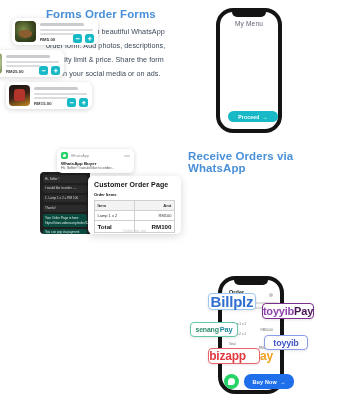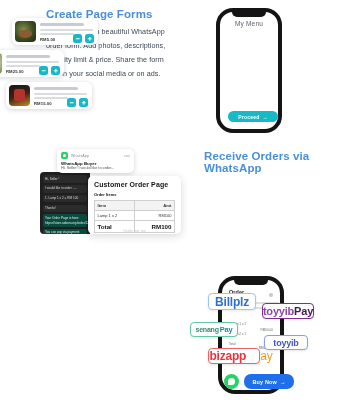--- a/index.html
+++ b/index.html
@@ -22,21 +22,21 @@
     margin-bottom: 5px;
   }
   .sec-body {
     color: #3c4858;
     font-size: 7.2px;
     line-height: 1.95;
     letter-spacing: 0.05px;
   }
 
   #block-create { left: 46px; top: 8px; width: 120px; }
-  #block-receive { left: 204px; top: 150px; width: 140px; }
+  #block-receive { left: 188px; top: 150px; width: 140px; }
   #block-paid { left: 22px; top: 278px; width: 140px; }
 
   
   .phone {
     position: absolute;
     border: 4px solid #141414;
     border-radius: 17px;
     background: #ffffff;
     overflow: visible;
   }
@@ -192,21 +192,21 @@
     position: absolute;
     background: #fff;
     border-radius: 4px;
     display: flex; align-items: center; justify-content: center;
     z-index: 9;
     font-weight: 800;
     letter-spacing: -.2px;
   }
   #gw-billplz {
     left: 208px; top: 293px; width: 48px; height: 17px;
-    border: 1px solid #9fc7ef; color:#2f6fd0; font-size: 12px;
+    border: 1px solid #9fc7ef; color:#2f6fd0; font-size: 15px;
     box-shadow:0 1px 3px rgba(0,0,0,.10);
   }
   #gw-toyyib {
     left: 262px; top: 303px; width: 52px; height: 16px;
     border: 1px solid #7d2f8e; font-size: 11px; color:#7d2f8e;
     box-shadow:0 1px 3px rgba(0,0,0,.10);
   }
   #gw-toyyib .lt { color:#8e44ad; font-weight:800; }
   #gw-toyyib .dk { color:#4a1458; font-weight:800; }
   #gw-senang {
@@ -227,21 +227,21 @@
   }
   #gw-bizapp .sq {
     width:7px; height:7px; background:#e0393f; border-radius:1.5px;
     position:relative;
   }
   #gw-bizapp .sq::after{
     content:''; position:absolute; left:1.8px; top:1.8px;
     width:3.4px; height:3.4px; border-radius:50% 50% 50% 0; background:#fff;
   }
   #gw-bizapp .d1{color:#e0393f;font-weight:800;}
-  #gw-bizapp .d2{color:#f0a020;font-weight:400;}
+  #gw-bizapp .d2{color:#f0a020;font-weight:700;}
 
   #wa-fab {
     position:absolute; left:224px; top:374px; width:15px; height:15px;
     border-radius:50%; background:#25d366; z-index:10;
   }
   #wa-fab::after{
     content:''; position:absolute; left:4px; top:4px; width:7px; height:7px;
     border-radius:50% 50% 50% 0; background:#fff;
   }
   #buy-now {
@@ -251,21 +251,21 @@
     display:flex; align-items:center; justify-content:center; gap:3px;
     z-index:10;
   }
 </style>
 </head>
 <body>
 
 <div class="page">
 
   <div class="txt-block" id="block-create">
-    <div class="sec-title">Create Page Forms</div>
+    <div class="sec-title">Forms Order Forms</div>
     <div class="sec-body">Create your own beautiful WhatsApp order form. Add photos, descriptions, quantity limit &amp; price. Share the form link on your social media or on ads.</div>
   </div>
 
   <div class="phone" id="phone-menu">
     <div class="notch"></div>
     <div id="menu-title">My Menu</div>
     <div id="proceed-btn">
       <span>Proceed</span>
       <span>→</span>
     </div>

